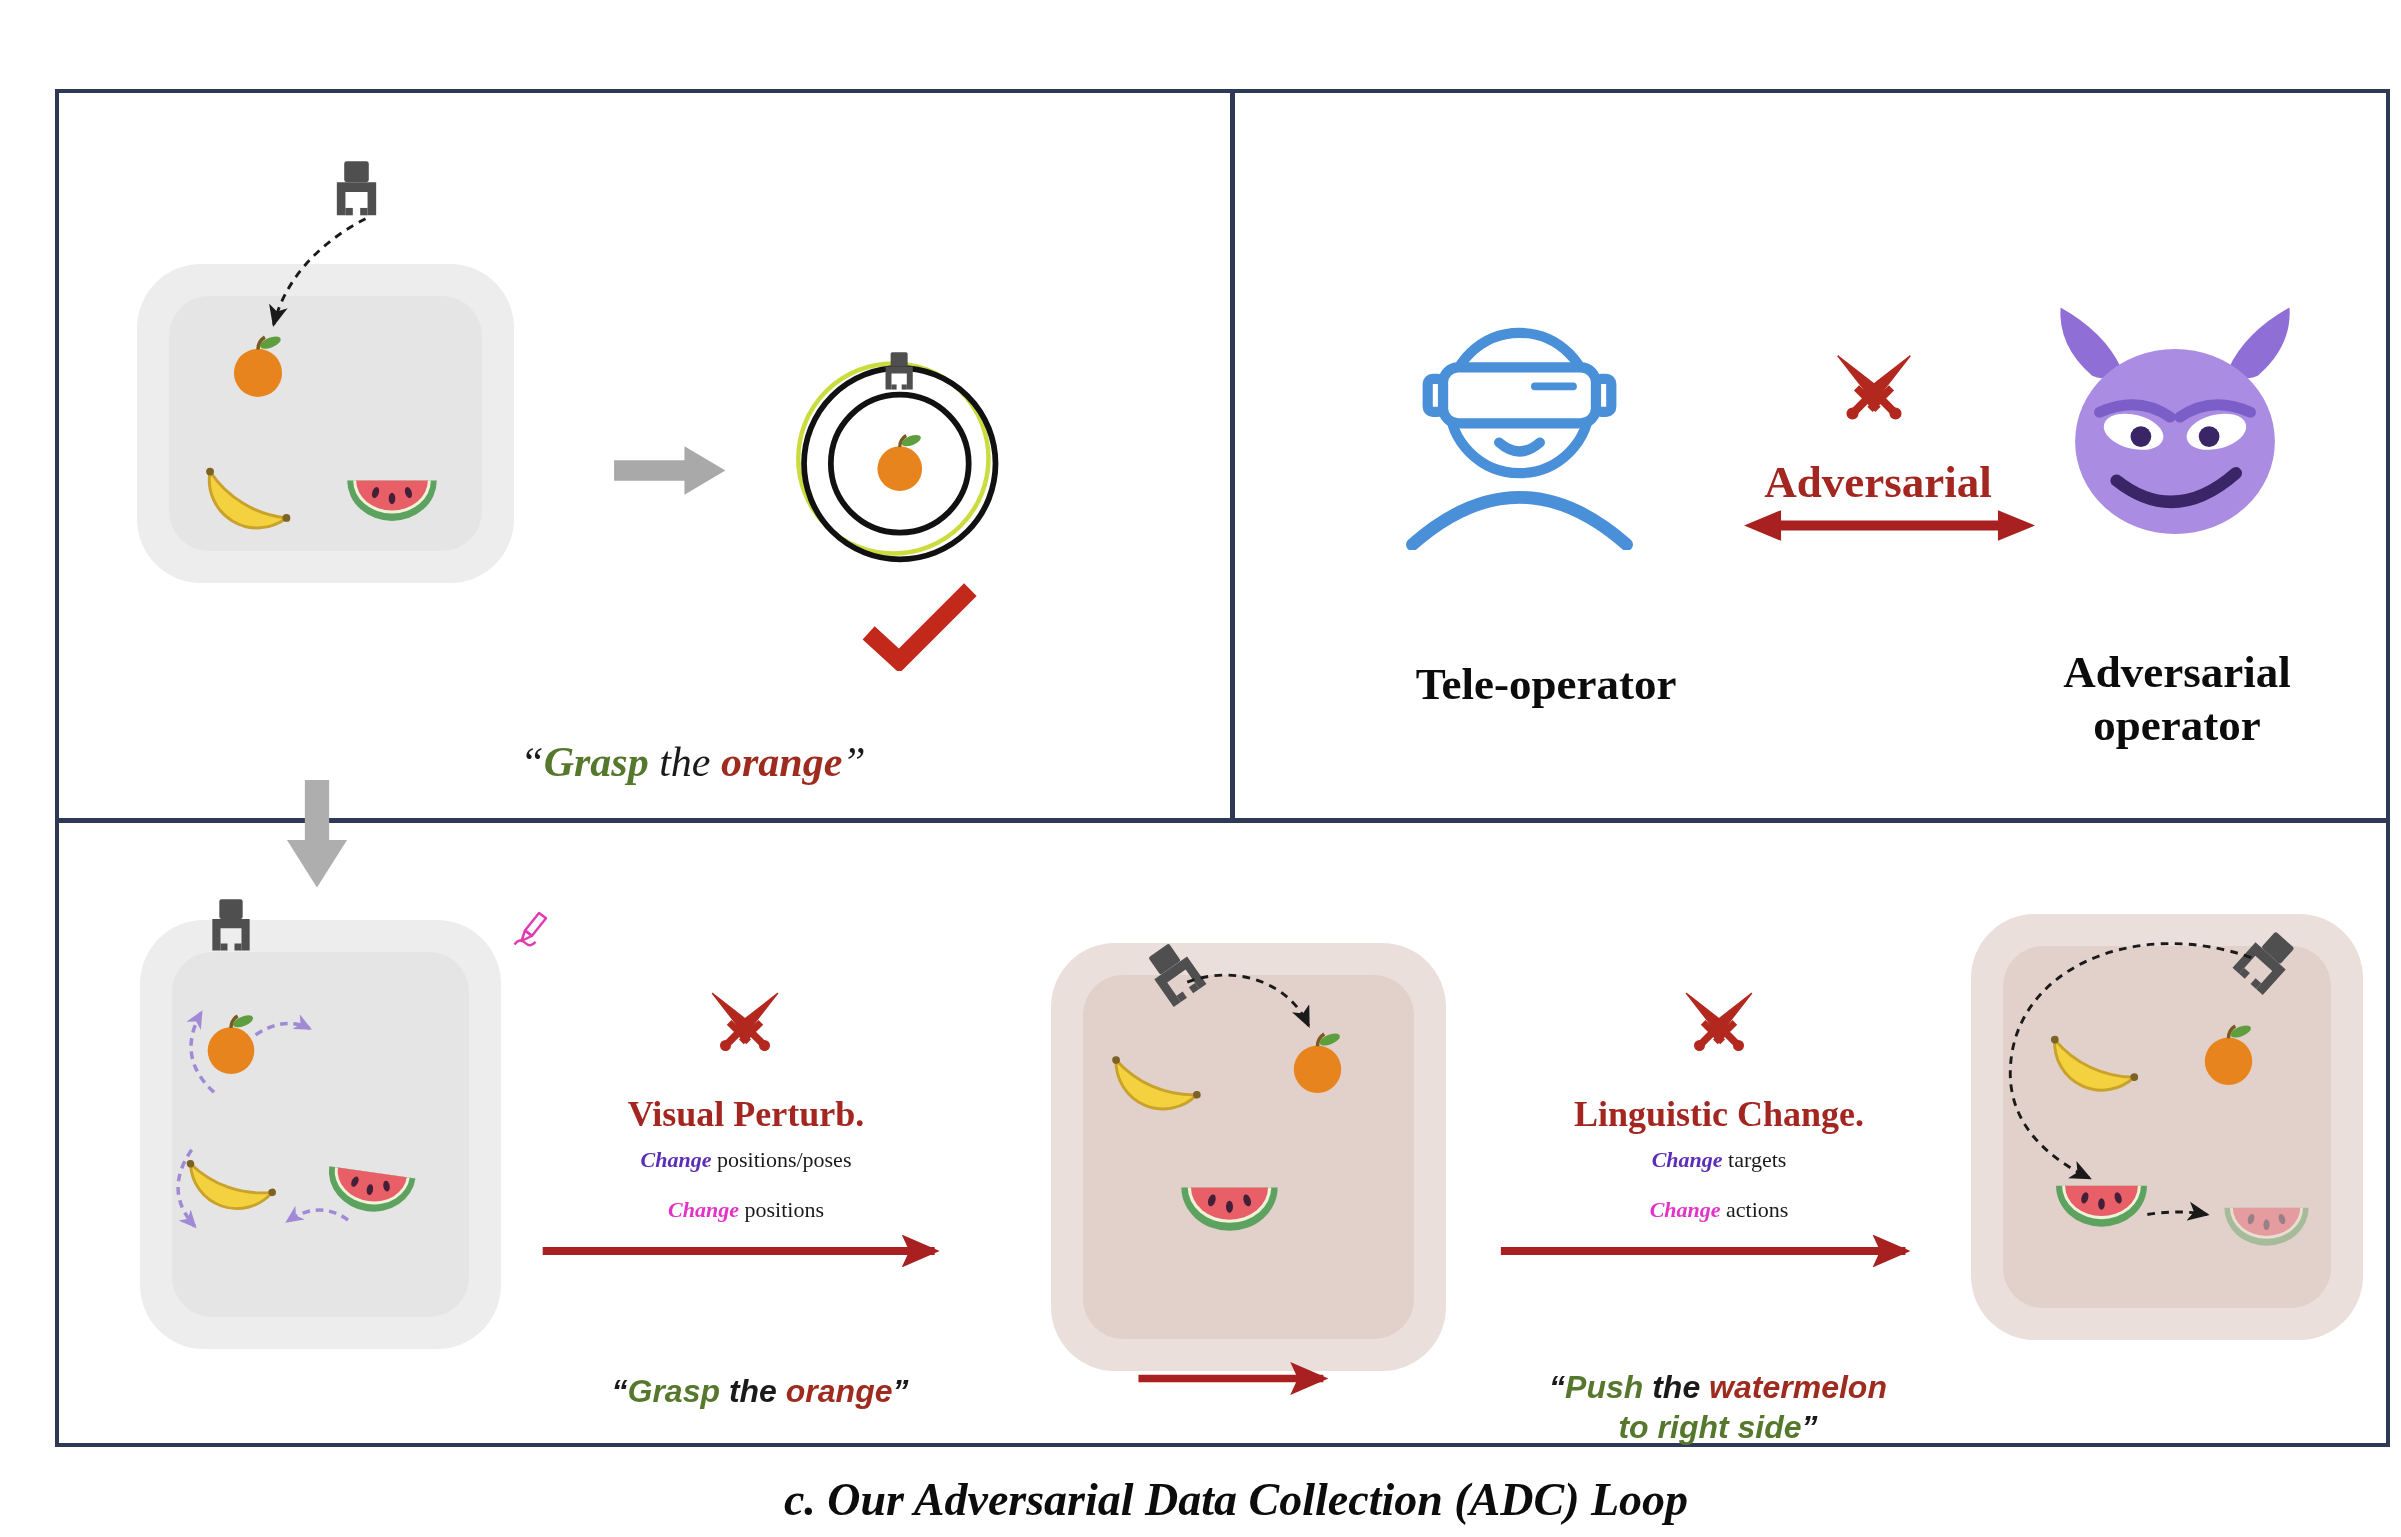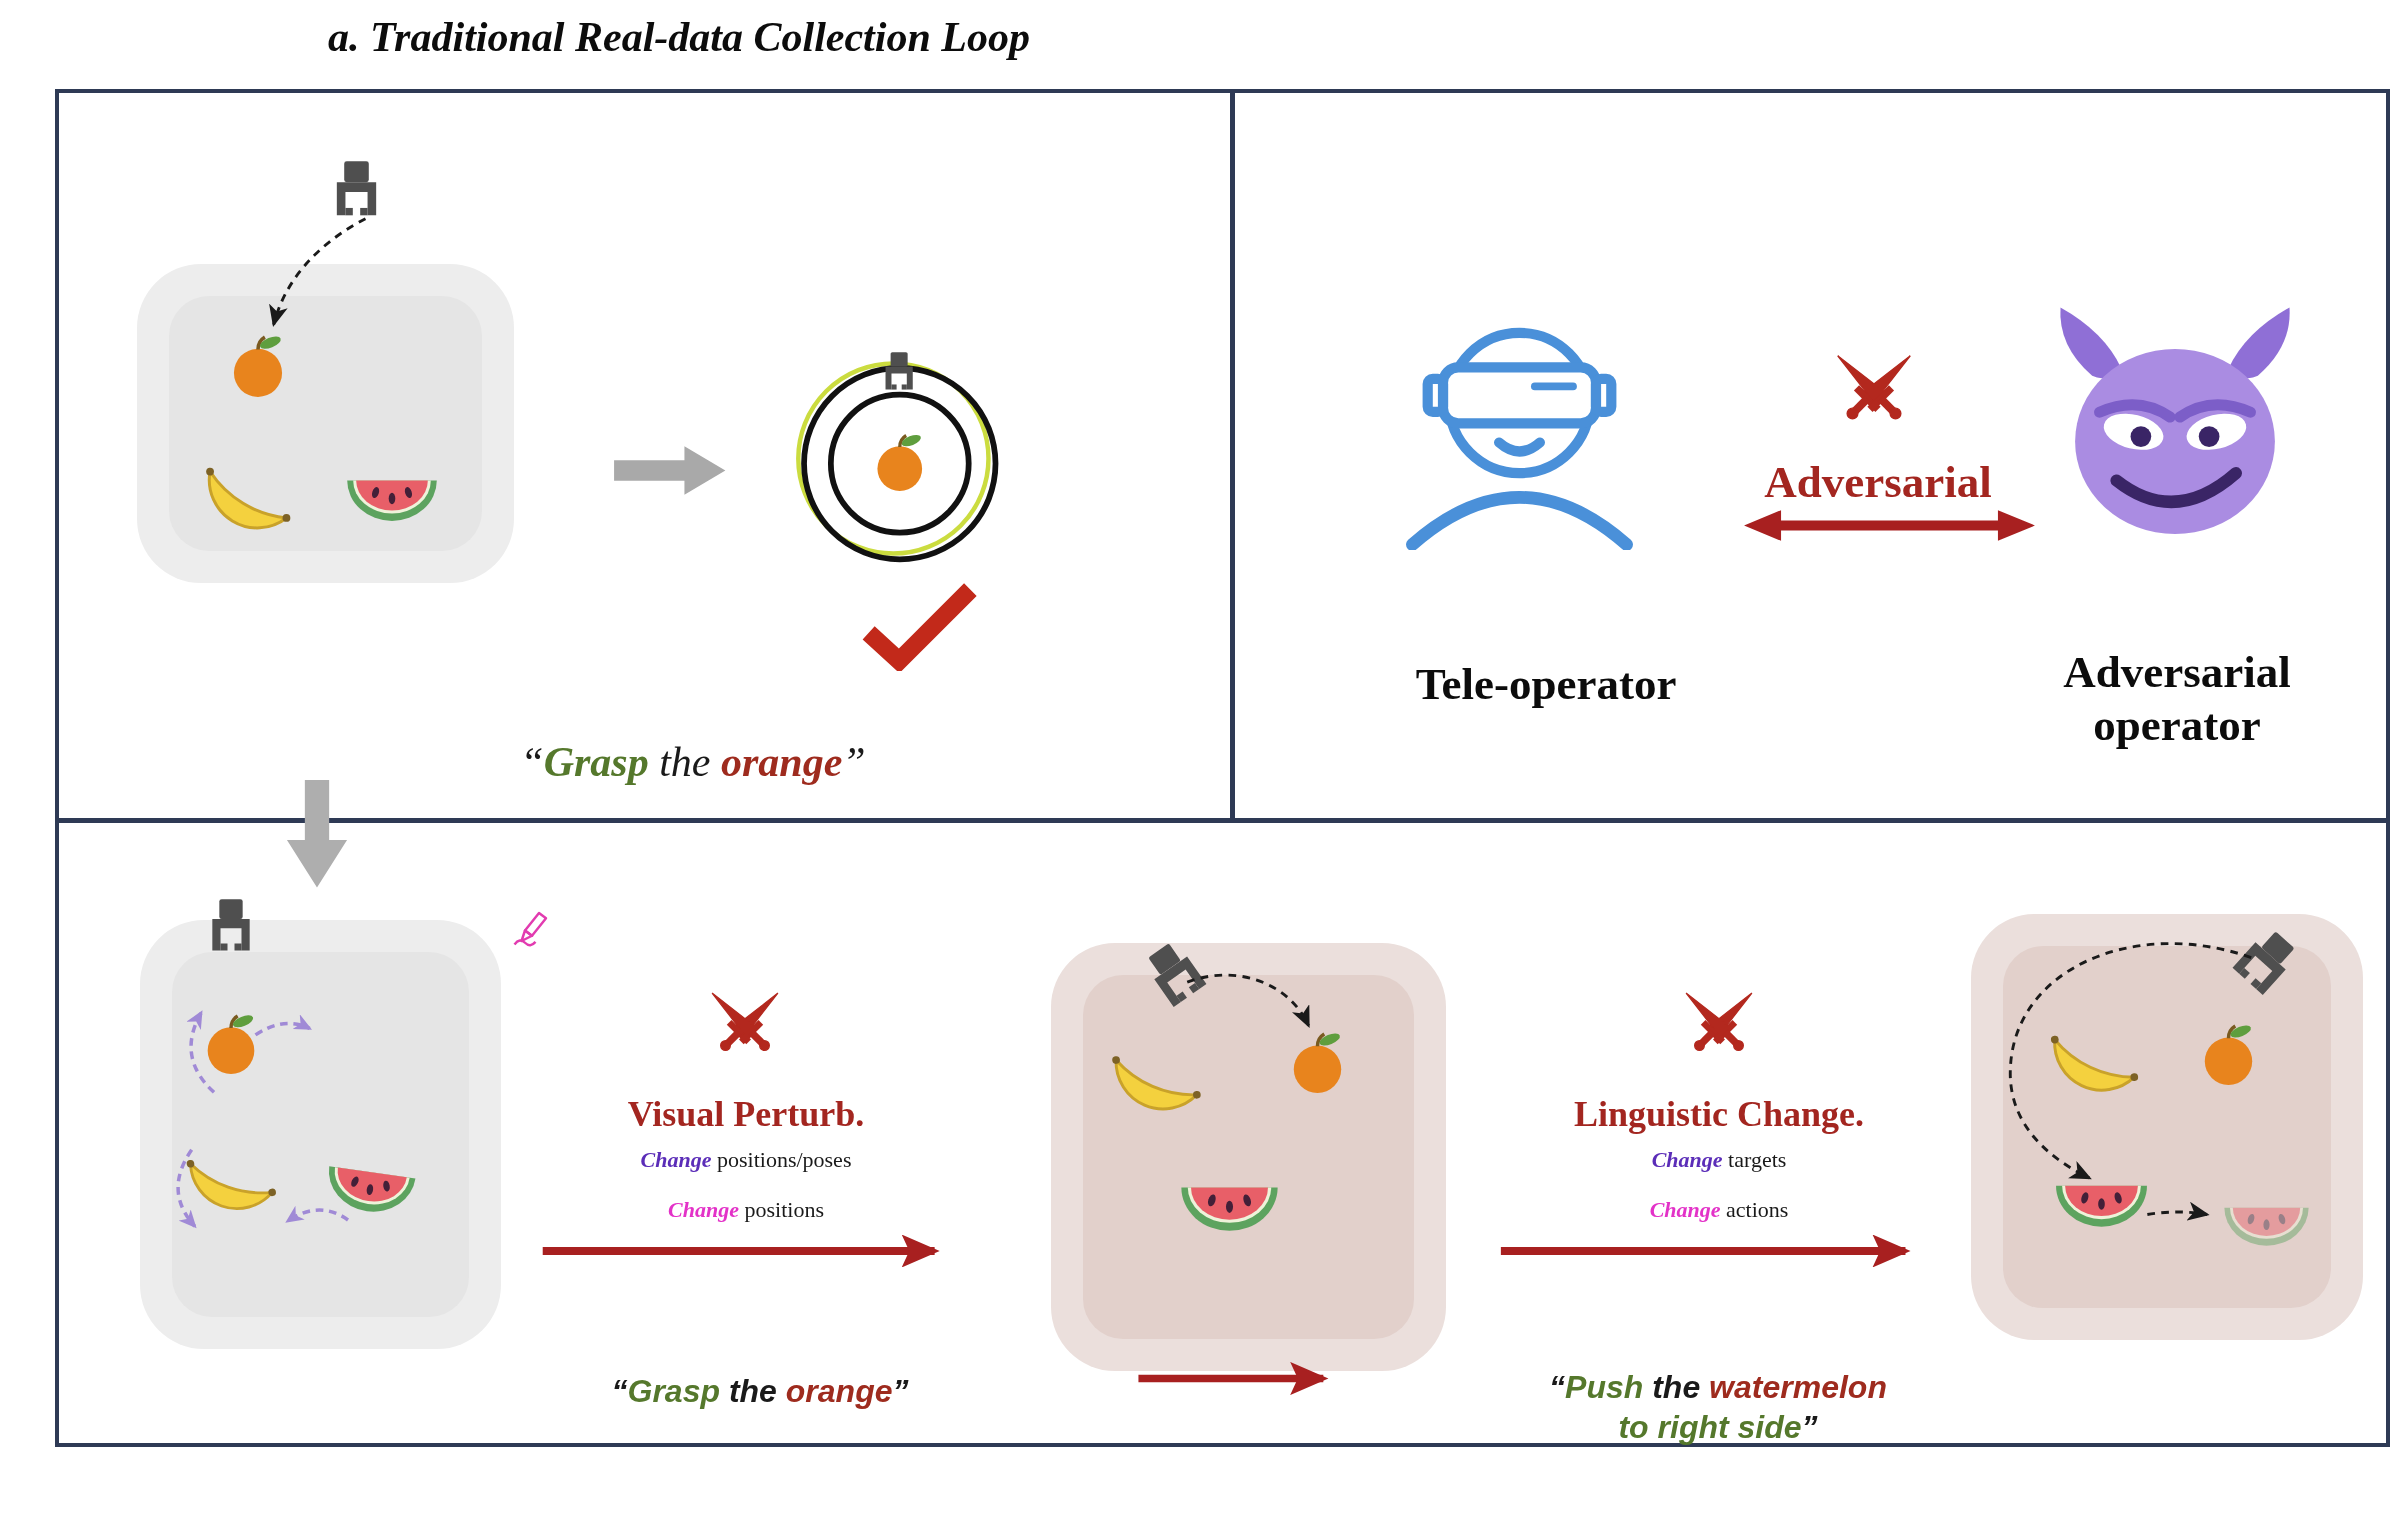--- a/index.html
+++ b/index.html
@@ -100,21 +100,21 @@
           </g>
         </g>
       </symbol>
     </defs>
   </svg>
 
   <div class="abs frame"></div>
   <div class="abs div-v"></div>
   <div class="abs div-h"></div>
 
-  <div class="abs title center" style="left:679px;top:12.8px">a. Traditional Real-data Collection Loop</div>
+  <div class="abs title-c center" style="left:1236px;top:1473px">c. Our Adversarial Data Collection (ADC) Loop</div>
 
   <div class="abs tray gray" style="left:137px;top:264px;width:377px;height:319px">
     <div class="inner"></div>
   </div>
   <svg class="abs" style="left:225px;top:333px;width:66px;height:66px" viewBox="0 0 104 104" width="66" height="66">
       <use href="#sym-orange" width="100%" height="100%"></use>
     </svg>
   <svg class="abs" style="left:201px;top:464px;width:96px;height:66px" viewBox="0 0 150 103" width="96" height="66">
       <use href="#sym-banana" width="100%" height="100%"></use>
     </svg>

